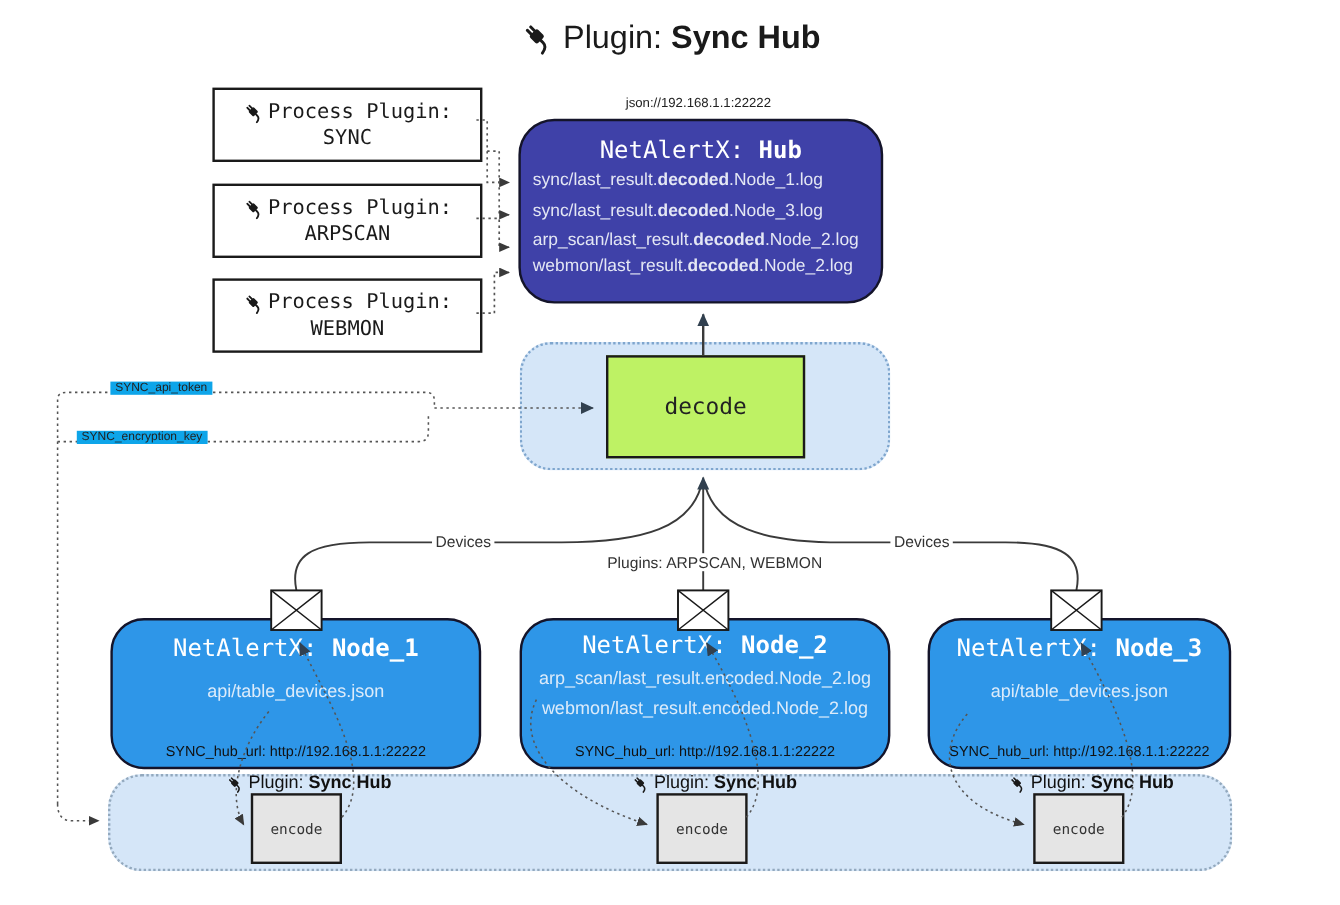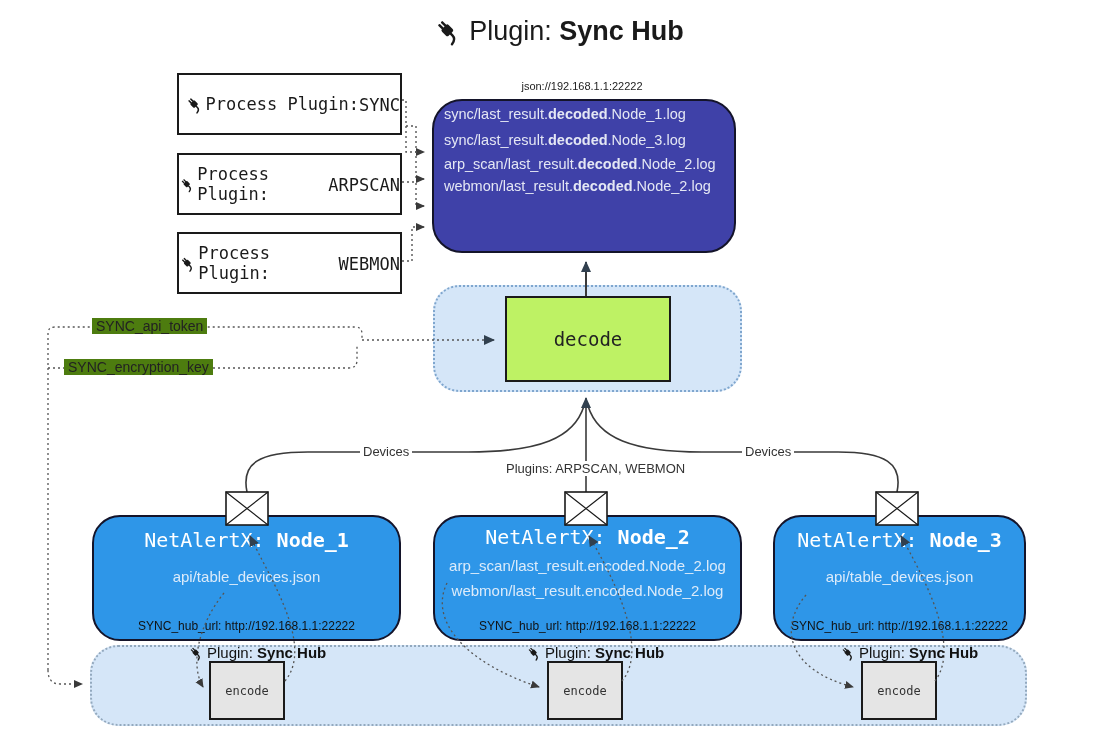--- a/index.html
+++ b/index.html
@@ -5,36 +5,36 @@
   html,body{margin:0;padding:0;background:#fff;}
   .canvas{position:relative;width:1117px;height:754px;background:#fff;overflow:hidden;
           font-family:"Liberation Sans",sans-serif;color:#1a1a1a;}
   .mono{font-family:"DejaVu Sans Mono",monospace;}
   .abs{position:absolute;}
   
   .title{left:0;right:0;top:16px;text-align:center;font-size:27px;z-index:6;}
   .title .plug{vertical-align:-6px;margin-right:6px;}
   
   .pbox{left:177px;width:221px;height:58px;background:#fff;border:2px solid #1a1a1a;z-index:2;
-        display:flex;flex-direction:row;align-items:center;justify-content:flex-end;}
+        display:flex;flex-direction:column;align-items:center;justify-content:center;}
   .pbox .l1{font-size:17px;display:flex;align-items:center;gap:2px;}
   .pbox .l2{font-size:17px;margin-top:2px;}
   
   .huburl{left:432px;width:300px;top:80px;text-align:center;font-size:11px;color:#222;z-index:2;}
   .hub{left:432px;top:99px;width:300px;height:150px;background:#3F41A8;border:2.5px solid #14142a;
        border-radius:30px;z-index:2;color:#E9EAF6;}
   .hub .htitle{text-align:center;margin-top:12px;font-size:20px;color:#fff;}
   .hub .hlog{font-size:14.5px;padding-left:10px;line-height:26px;white-space:nowrap;color:#E4E7F4;}
   
   .dwrap{left:433px;top:285px;width:305px;height:103px;background:#D5E6F8;border:2px dotted #7FA6CE;
          border-radius:26px;z-index:1;}
   .dbox{left:505px;top:296px;width:162px;height:82px;background:#bef264;border:2.5px solid #1a1a1a;z-index:2;
         display:flex;align-items:center;justify-content:center;font-size:19px;color:#222;}
   
-  .linelbl{background:#4d7c0f;padding:0 4px;font-size:14px;color:#222;z-index:6;white-space:nowrap;}
+  .linelbl{background:#0ea5e9;padding:0 4px;font-size:10px;color:#222;z-index:6;white-space:nowrap;}
   .edgelbl{background:#fff;padding:0 3px;font-size:13px;color:#333;z-index:6;white-space:nowrap;}
   
   .node{background:#2E96E8;border:2.5px solid #14142a;border-radius:28px;z-index:2;top:515px;height:122px;
         display:flex;flex-direction:column;align-items:center;color:#fff;}
   .node .ntitle{font-size:20px;margin-top:11px;color:#fff;white-space:nowrap;}
   .node .nfile{font-size:15px;color:#DCEBFA;white-space:nowrap;}
   .node .nurl{position:absolute;bottom:6px;left:0;right:0;text-align:center;font-size:12px;color:#111;}
   
   .band{left:90px;top:645px;width:933px;height:77px;background:#D5E6F8;border:2px dotted #93A9BE;
         border-radius:28px;z-index:1;}
@@ -98,20 +98,21 @@
             <path d="M16 20 v3 q0 5 -7 6" fill="none" stroke="#1a1a1a" stroke-width="2.6" stroke-linecap="round"></path>
           </g>
         </svg>
       <span>Process Plugin:</span>
       </div>
     <div class="l2">WEBMON</div>
   </div>
 
   <div class="abs huburl">json://192.168.1.1:22222</div>
   <div class="abs hub">
+    <div class="htitle mono"><span>NetAlertX: </span><b>Hub</b></div>
     <div class="hlog"><span>sync/last_result.</span><b>decoded</b><span>.Node_1.log</span></div>
     <div class="hlog"><span>sync/last_result.</span><b>decoded</b><span>.Node_3.log</span></div>
     <div class="hlog" style="line-height:23px;"><span>arp_scan/last_result.</span><b>decoded</b><span>.Node_2.log</span></div>
     <div class="hlog" style="line-height:21px;"><span>webmon/last_result.</span><b>decoded</b><span>.Node_2.log</span></div>
   </div>
 
   <div class="abs dwrap"></div>
   <div class="abs dbox mono">decode</div>
 
   <div class="abs linelbl" style="left:92px;top:318px;">SYNC_api_token</div>

